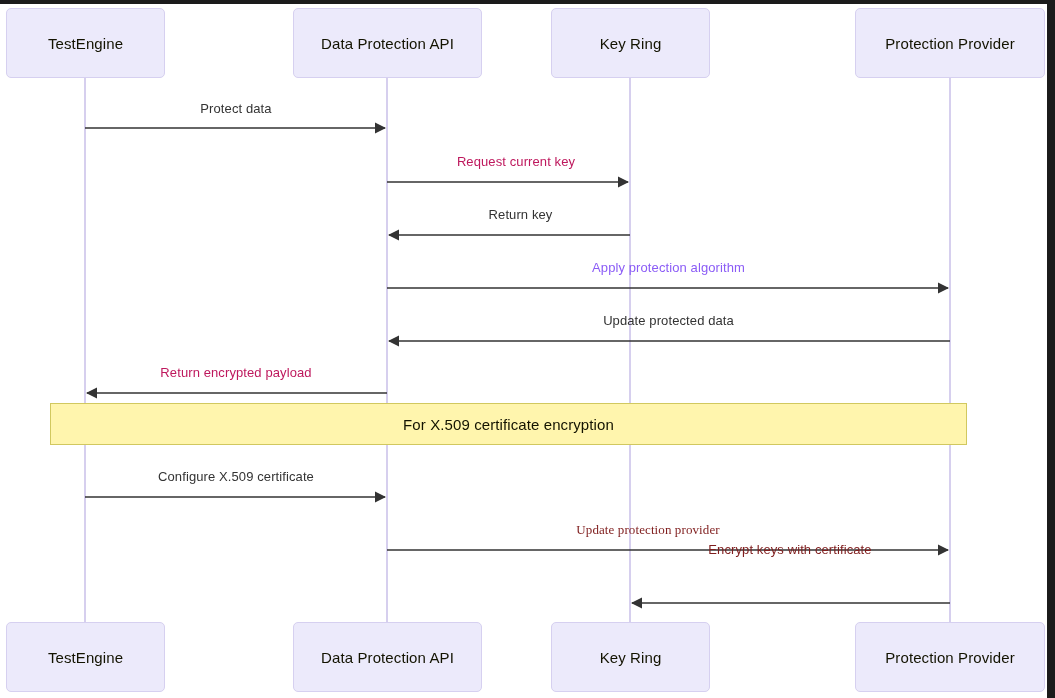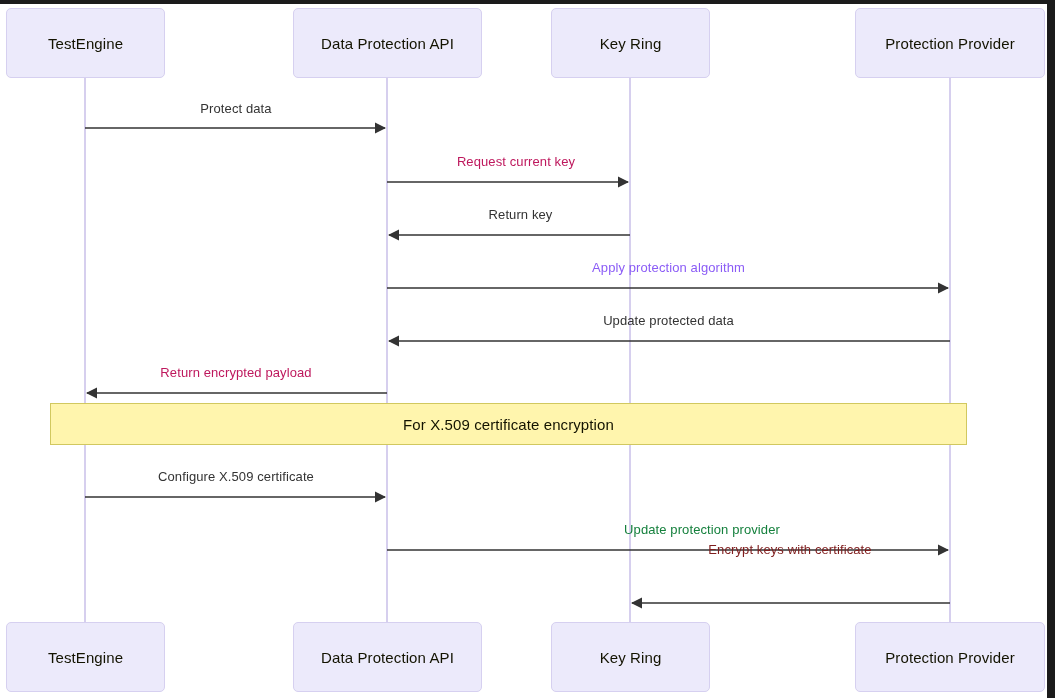--- a/index.html
+++ b/index.html
@@ -143,16 +143,16 @@
       <line x1="950" y1="603" x2="632" y2="603" stroke="#333333" stroke-width="1.6" marker-end="url(#ah-r)"></line>
     </svg>
 
   <span class="msg-label" id="msglabel-m1" style="left: 236px; top: 101px; color: rgb(51, 51, 51);">Protect data</span>
   <span class="msg-label" id="msglabel-m2" style="left: 516px; top: 154px; color: #be185d;">Request current key</span>
   <span class="msg-label" id="msglabel-m3" style="left: 508.5px; top: 207px; color: rgb(51, 51, 51); margin-left: 12px;">Return key</span>
   <span class="msg-label" id="msglabel-m4" style="left: 668.5px; top: 260px; color: #8b5cf6;">Apply protection algorithm</span>
   <span class="msg-label" id="msglabel-m5" style="left: 668.5px; top: 313px; color: rgb(51, 51, 51);">Update protected data</span>
   <span class="msg-label" id="msglabel-m6" style="left: 236px; top: 365px; color: #be185d;">Return encrypted payload</span>
   <span class="msg-label" id="msglabel-m7" style="left: 236px; top: 469px; color: rgb(51, 51, 51); text-align: right;">Configure X.509 certificate</span>
-  <span class="msg-label" id="msglabel-m8" style="left: 702px; top: 522px; color: #15803d;">Update protection provider</span>
+  <span class="msg-label" id="msglabel-m8" style="left: 648px; top: 522px; color: #7f1d1d; font-family: Liberation Serif, serif;">Update protection provider</span>
   <span class="msg-label" id="msglabel-m9" style="left: 790px; top: 542px; color: #7f1d1d;">Encrypt keys with certificate</span>
 
 </div>
 
 </body></html>

